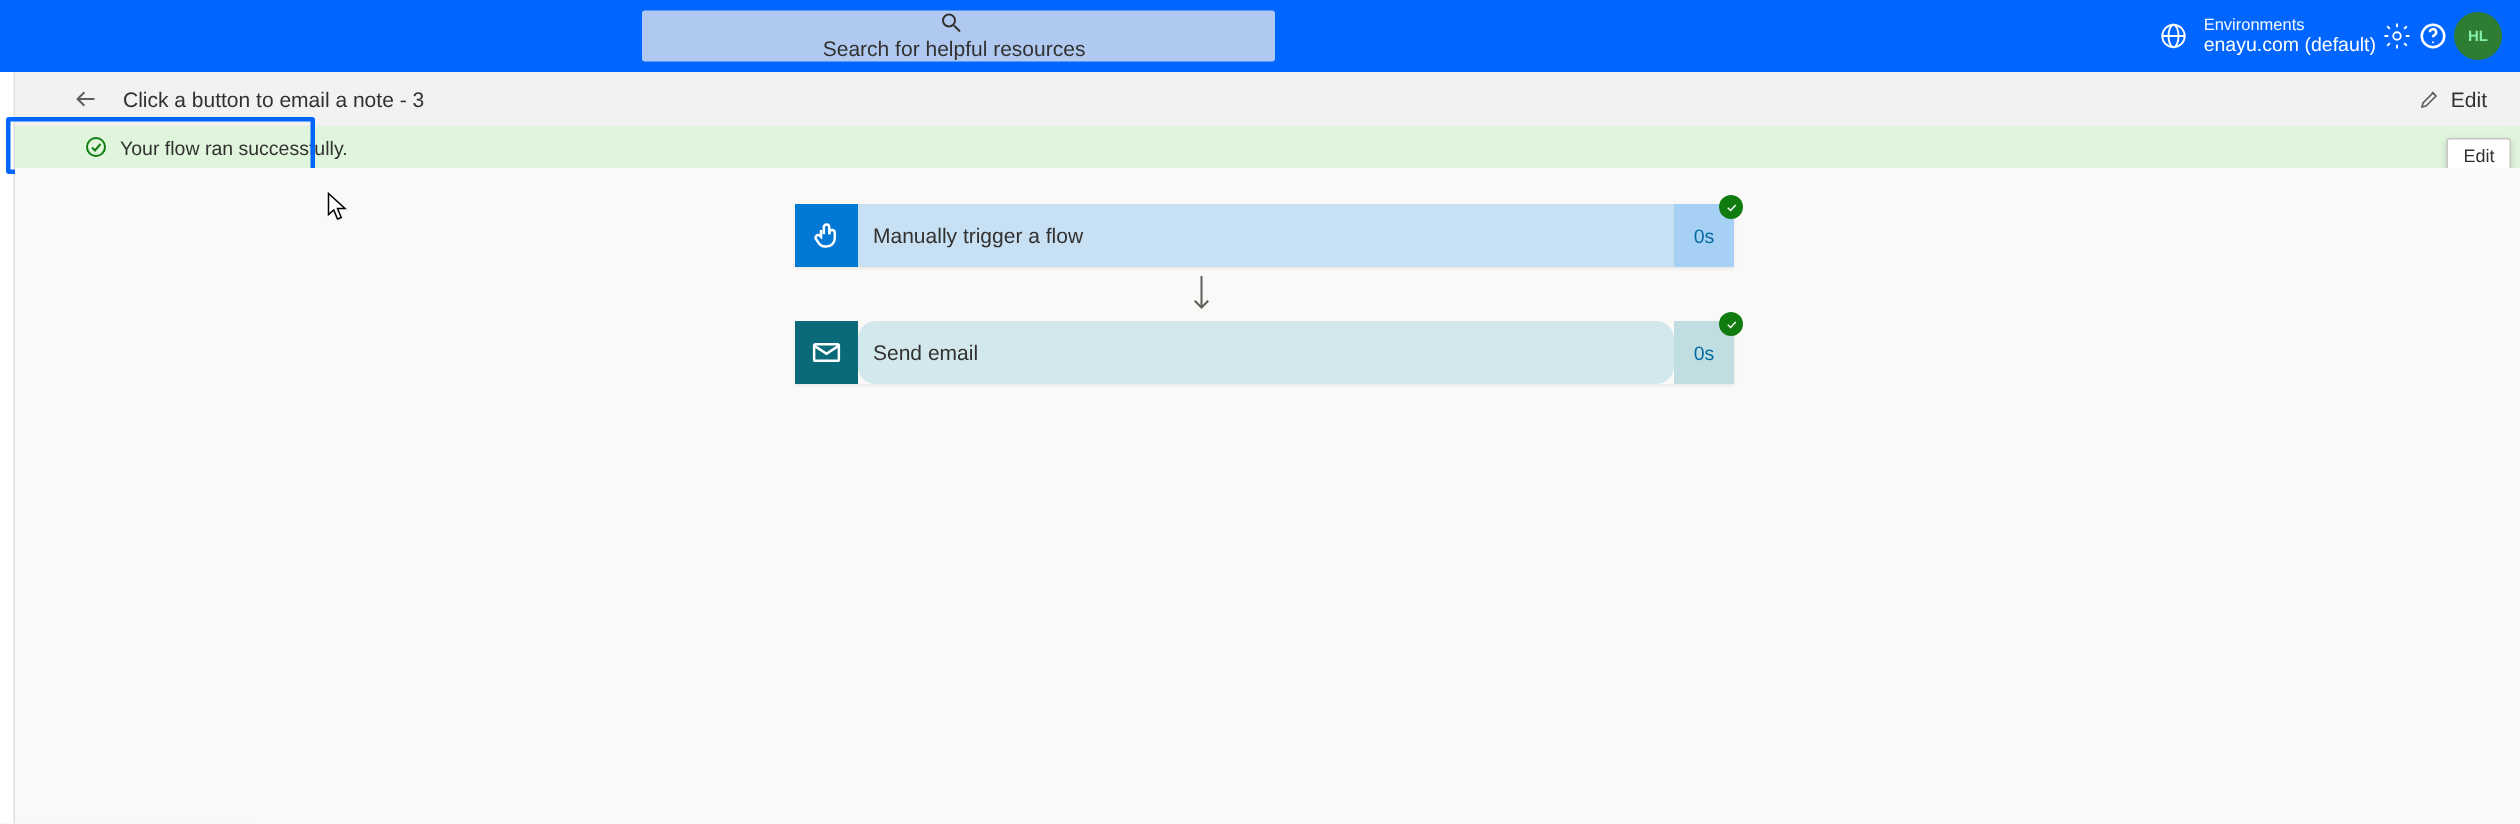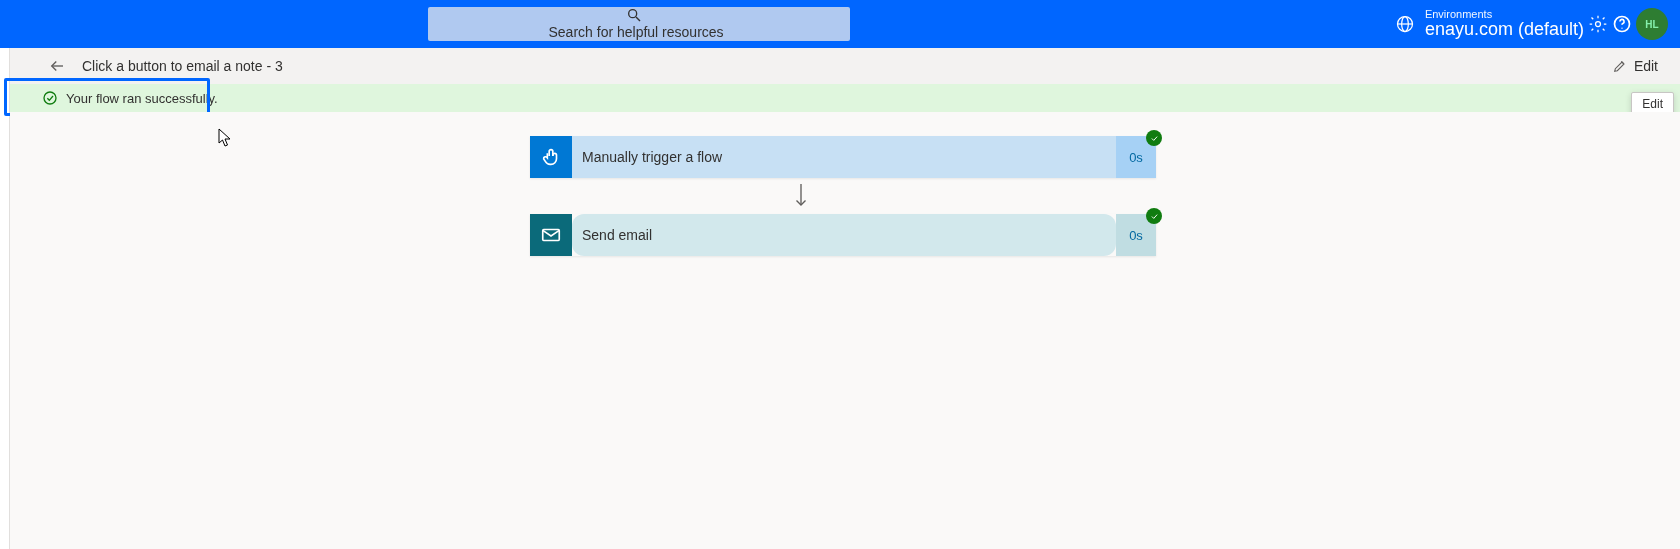--- a/index.html
+++ b/index.html
@@ -53,21 +53,21 @@
   }
   .env-block {
     display: flex;
     align-items: center;
     gap: 10px;
     color: #fff;
     cursor: pointer;
   }
   .env-text { line-height: 1.1; font-size: 12px; }
   .env-text .env-label { font-size: 11px; opacity: .95; }
-  .env-text .env-name { font-size: 18px; }
+  .env-text .env-name { font-size: 13px; }
   .top-icon {
     width: 20px; height: 20px; stroke: #fff; fill: none; cursor: pointer;
   }
   .avatar {
     width: 32px; height: 32px; border-radius: 50%;
     background: #2e7d32; color: #86efac;
     display: flex; align-items: center; justify-content: center;
     font-size: 10px; font-weight: 600;
     cursor: pointer;
   }
@@ -123,21 +123,21 @@
     top: 84px;
     height: 28px;
     background: #dff6dd;
     display: flex;
     align-items: center;
   }
   .banner-left {
     display: flex;
     align-items: center;
     gap: 8px;
-    padding-left: 32px;
+    padding-left: 46px;
     height: 100%;
   }
   .banner-left svg { width: 16px; height: 16px; stroke: #107c10; fill: none; }
   .banner-text { font-size: 13px; color: #323130; }
   .banner-close {
     margin-left: auto;
     margin-right: 12px;
     width: 20px; height: 20px;
     display:flex; align-items:center; justify-content:center;
     cursor: pointer;

